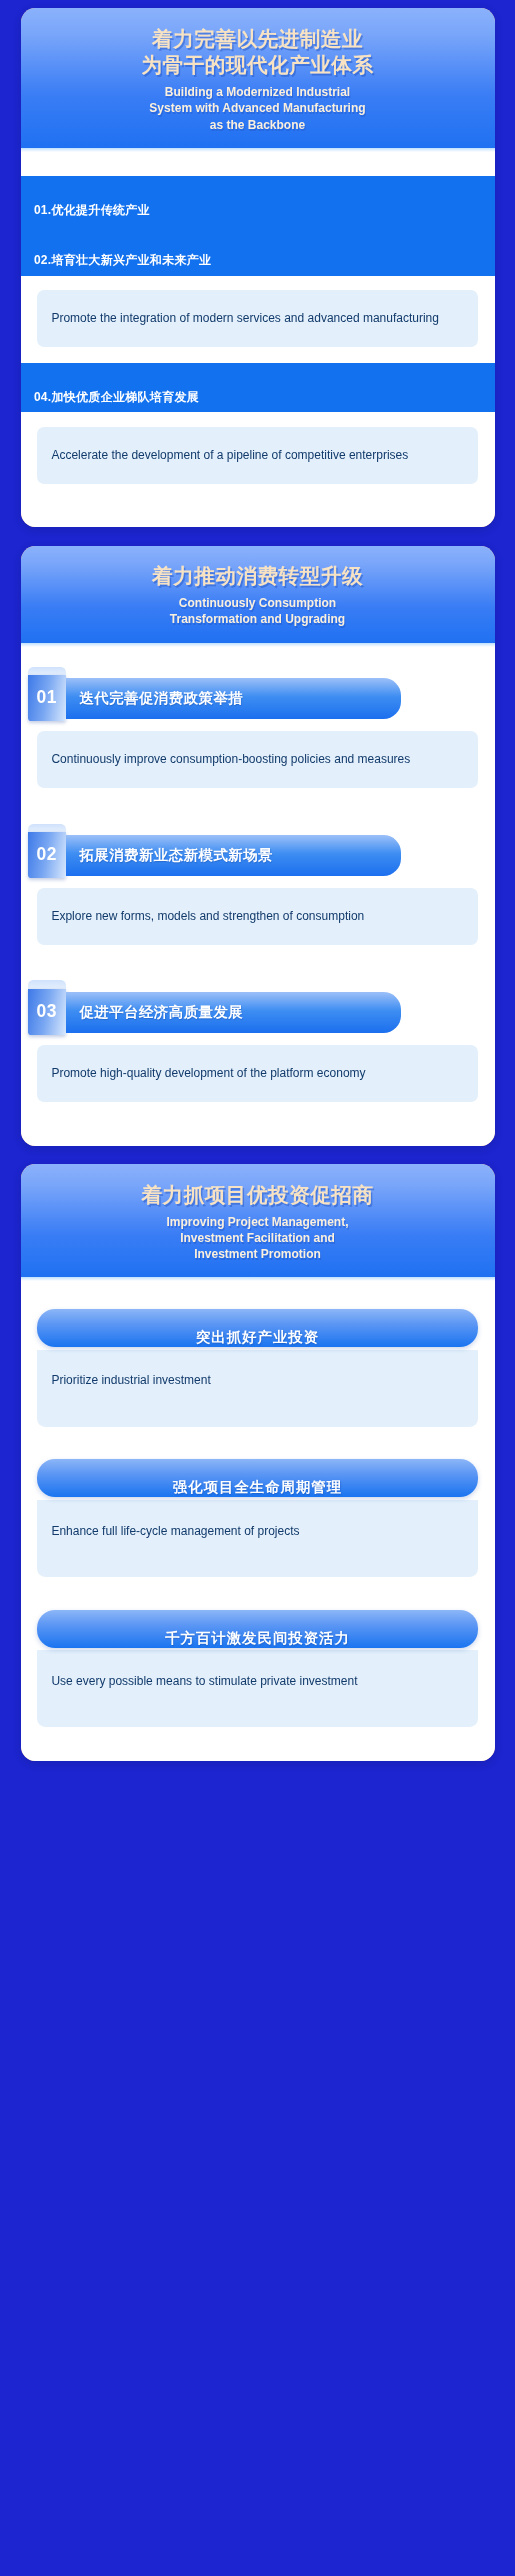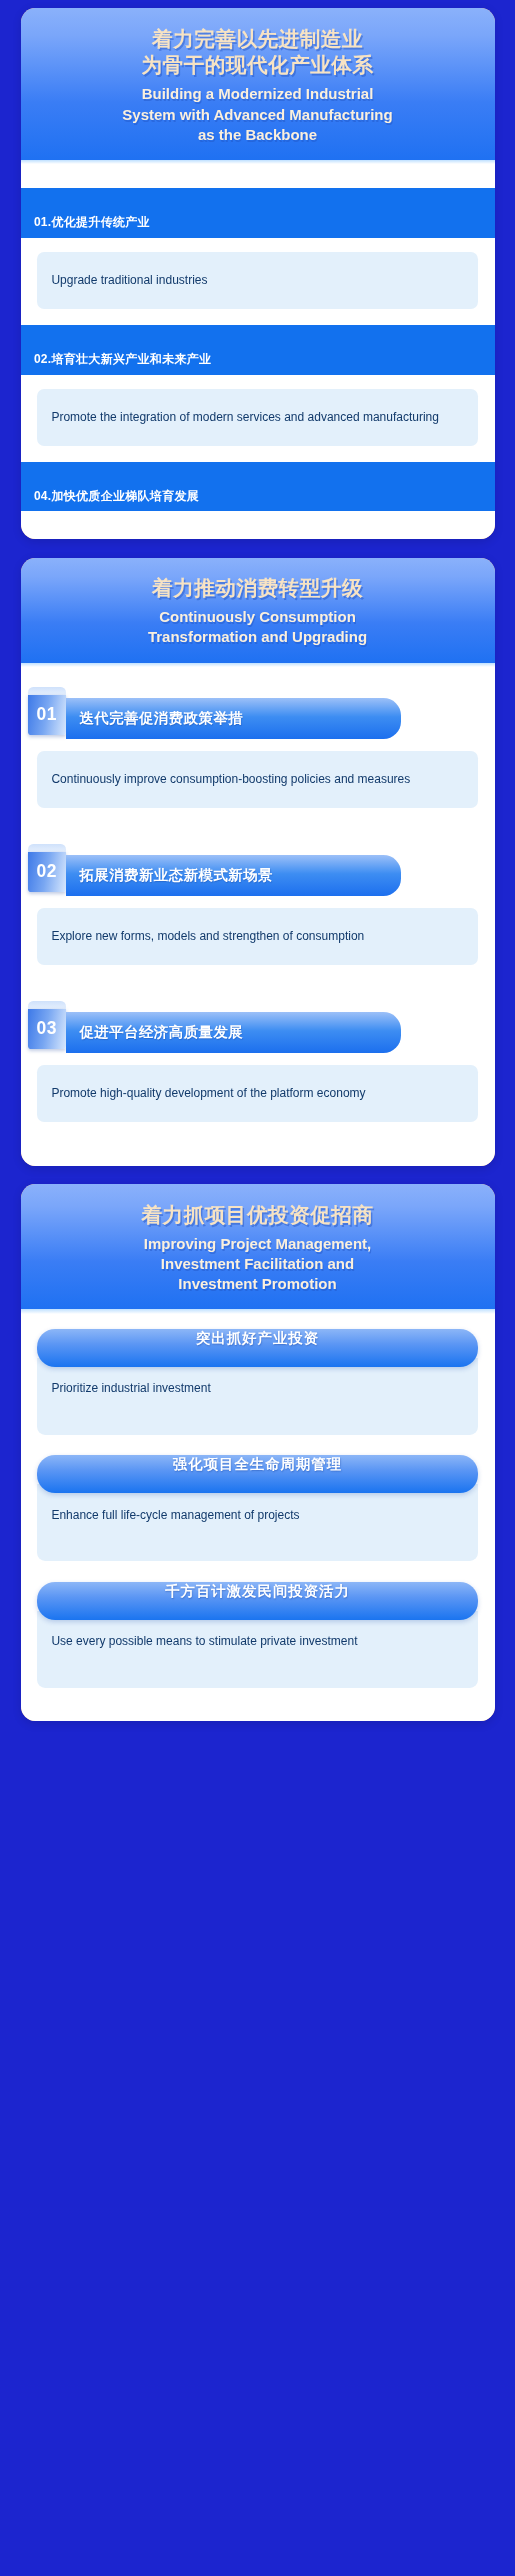--- a/index.html
+++ b/index.html
@@ -36,21 +36,21 @@
   .head-cn{
     font-size:20.6px;
     font-weight:bold;
     line-height:1.30;
     letter-spacing:0.5px;
     color:#f7e3c4;
     text-shadow:1.5px 2.1px 0 rgba(30,80,190,.45);
   }
   .head-en{
     margin-top:5.2px;
-    font-size:15px;
+    font-size:12px;
     font-weight:bold;
     line-height:1.34;
     color:#fbf0dd;
     text-shadow:1px 1.5px 0 rgba(30,80,190,.42);
   }
   .head-gapline{height:4.1px;background:linear-gradient(180deg,#bfe0ff 0%,#ffffff 100%);}
 
   
   .strip-gap{height:24px;background:#fff;}
   .strip{
@@ -90,21 +90,21 @@
   .ribbon-fold{
     position:absolute;
     left:-9.3px;top:-8.2px;
     width:38px;height:9.3px;
     background:linear-gradient(180deg,#cfe1fb 0%,#e9f2fe 100%);
     border-radius:5.2px 5.2px 0 0;
   }
   .ribbon-num{
     position:absolute;
     left:-9.3px;top:0;
-    width:38px;height:40px;
+    width:38px;height:46px;
     background:linear-gradient(100deg,#3d79e8 0%,#79a7f2 48%,#d8e8fd 100%);
     border-radius:0 0 3.1px 3.1px;
     display:flex;align-items:center;justify-content:center;
     color:#ffffff;
     font-size:17.5px;font-weight:bold;
     letter-spacing:0.5px;
     box-shadow:0 1.5px 3.6px rgba(20,60,150,.25);
   }
   .ribbon-bar{
     position:absolute;
@@ -121,26 +121,26 @@
     letter-spacing:0.5px;white-space:nowrap;
     text-shadow:0.5px 1px 1px rgba(20,60,150,.35);
   }
   .ribbon-body{padding:12.4px 16.5px 3.1px 16.5px;background:#fff;}
 
   
   .pill-group{position:relative;padding:15.5px 16.5px 5.2px 16.5px;background:#fff;}
   .pill{
     position:relative;
     z-index:3;
-    margin:0 auto;
+    margin:12px auto;
     width:100%;
     height:38px;
     background:linear-gradient(180deg,#8cb6f7 0%,#5b96f4 40%,#1a74f0 100%);
     border-radius:18px;
-    display:flex;align-items:flex-start;justify-content:center;
+    display:flex;align-items:flex-end;justify-content:center;
     box-shadow:0 2.1px 5.2px rgba(20,70,170,.22);
   }
   .pill-text{
     font-size:14.4px;font-weight:bold;color:#ffffff;
     letter-spacing:1px;
     text-shadow:0.5px 1px 1.5px rgba(20,60,150,.40);
   }
   .pill-box{
     position:relative;
     z-index:1;
@@ -173,38 +173,38 @@
           <div>as the Backbone</div>
         </div>
       </div>
       <div class="head-gapline"></div>
 
       <div class="strip-gap"></div>
 
       <div class="strip">
         <div class="strip-title">01.优化提升传统产业</div>
       </div>
-      <div class="body-pad">
-        <div class="info-box">
-          <div class="info-text">Upgrade traditional industries</div>
-        </div>
-      </div>
 
       <div class="strip">
         <div class="strip-title">02.培育壮大新兴产业和未来产业</div>
       </div>
 
       <div class="body-pad">
         <div class="info-box">
           <div class="info-text">Promote the integration of modern services and advanced manufacturing</div>
         </div>
       </div>
 
       <div class="strip">
         <div class="strip-title">04.加快优质企业梯队培育发展</div>
+      </div>
+      <div class="body-pad">
+        <div class="info-box">
+          <div class="info-text">Accelerate the development of a pipeline of competitive enterprises</div>
+        </div>
       </div>
       <div class="spacer-bot"></div>
 
     </div>
   </div>
 
   <div class="card">
     <div class="card-inner">
 
       <div class="card-head">

